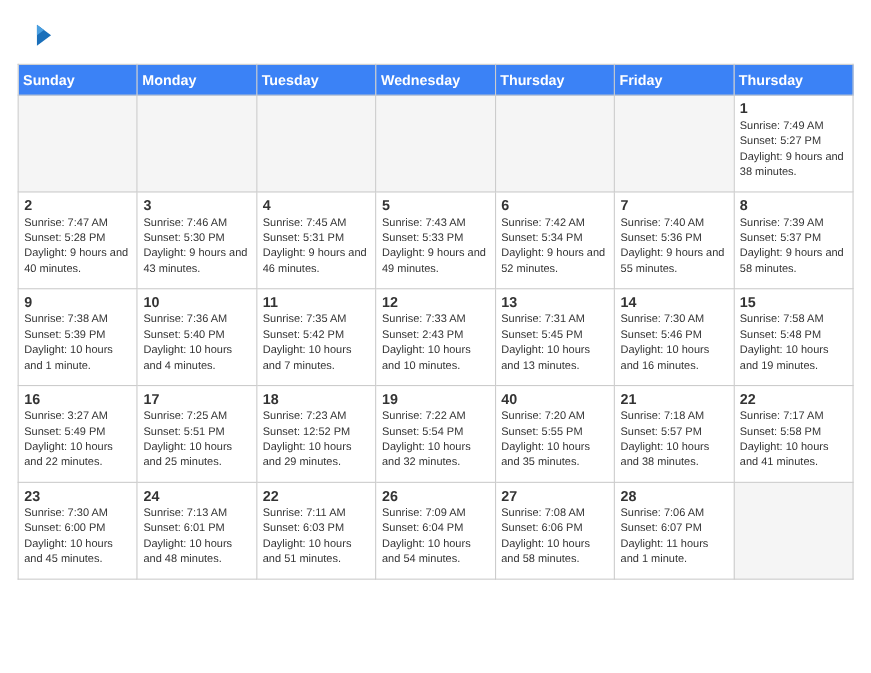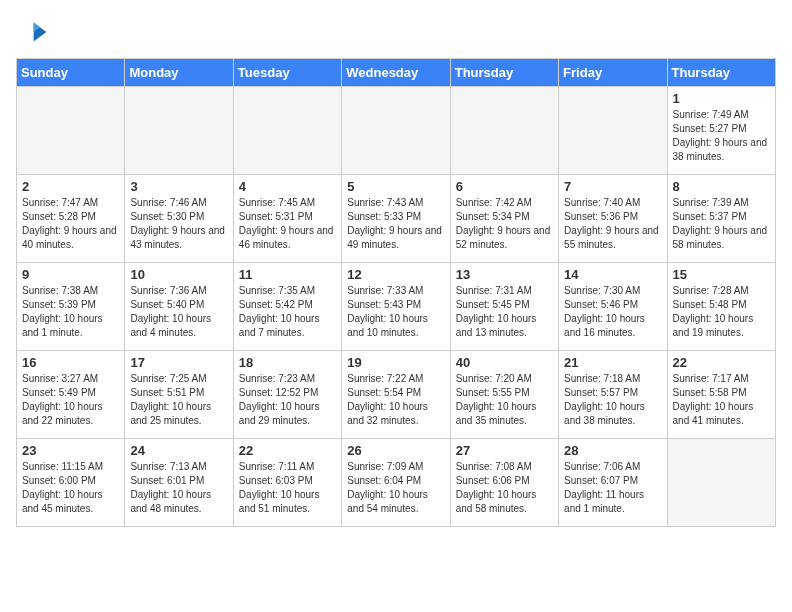--- a/index.html
+++ b/index.html
@@ -191,38 +191,38 @@
         </td>
         <td>
           <span class="day-num">11</span>
           <div class="day-info">Sunrise: 7:35 AM
 Sunset: 5:42 PM
 Daylight: 10 hours and 7 minutes.</div>
         </td>
         <td>
           <span class="day-num">12</span>
           <div class="day-info">Sunrise: 7:33 AM
-Sunset: 5:43 PM
+Sunset: 2:43 PM
 Daylight: 10 hours and 10 minutes.</div>
         </td>
         <td>
           <span class="day-num">13</span>
           <div class="day-info">Sunrise: 7:31 AM
 Sunset: 5:45 PM
 Daylight: 10 hours and 13 minutes.</div>
         </td>
         <td>
           <span class="day-num">14</span>
           <div class="day-info">Sunrise: 7:30 AM
 Sunset: 5:46 PM
 Daylight: 10 hours and 16 minutes.</div>
         </td>
         <td>
           <span class="day-num">15</span>
-          <div class="day-info">Sunrise: 7:28 AM
+          <div class="day-info">Sunrise: 7:58 AM
 Sunset: 5:48 PM
 Daylight: 10 hours and 19 minutes.</div>
         </td>
       </tr>
       <tr>
         <td>
           <span class="day-num">16</span>
           <div class="day-info">Sunrise: 3:27 AM
 Sunset: 5:49 PM
 Daylight: 10 hours and 22 minutes.</div>
@@ -260,21 +260,21 @@
         <td>
           <span class="day-num">22</span>
           <div class="day-info">Sunrise: 7:17 AM
 Sunset: 5:58 PM
 Daylight: 10 hours and 41 minutes.</div>
         </td>
       </tr>
       <tr>
         <td>
           <span class="day-num">23</span>
-          <div class="day-info">Sunrise: 11:15 AM
+          <div class="day-info">Sunrise: 7:30 AM
 Sunset: 6:00 PM
 Daylight: 10 hours and 45 minutes.</div>
         </td>
         <td>
           <span class="day-num">24</span>
           <div class="day-info">Sunrise: 7:13 AM
 Sunset: 6:01 PM
 Daylight: 10 hours and 48 minutes.</div>
         </td>
         <td>

